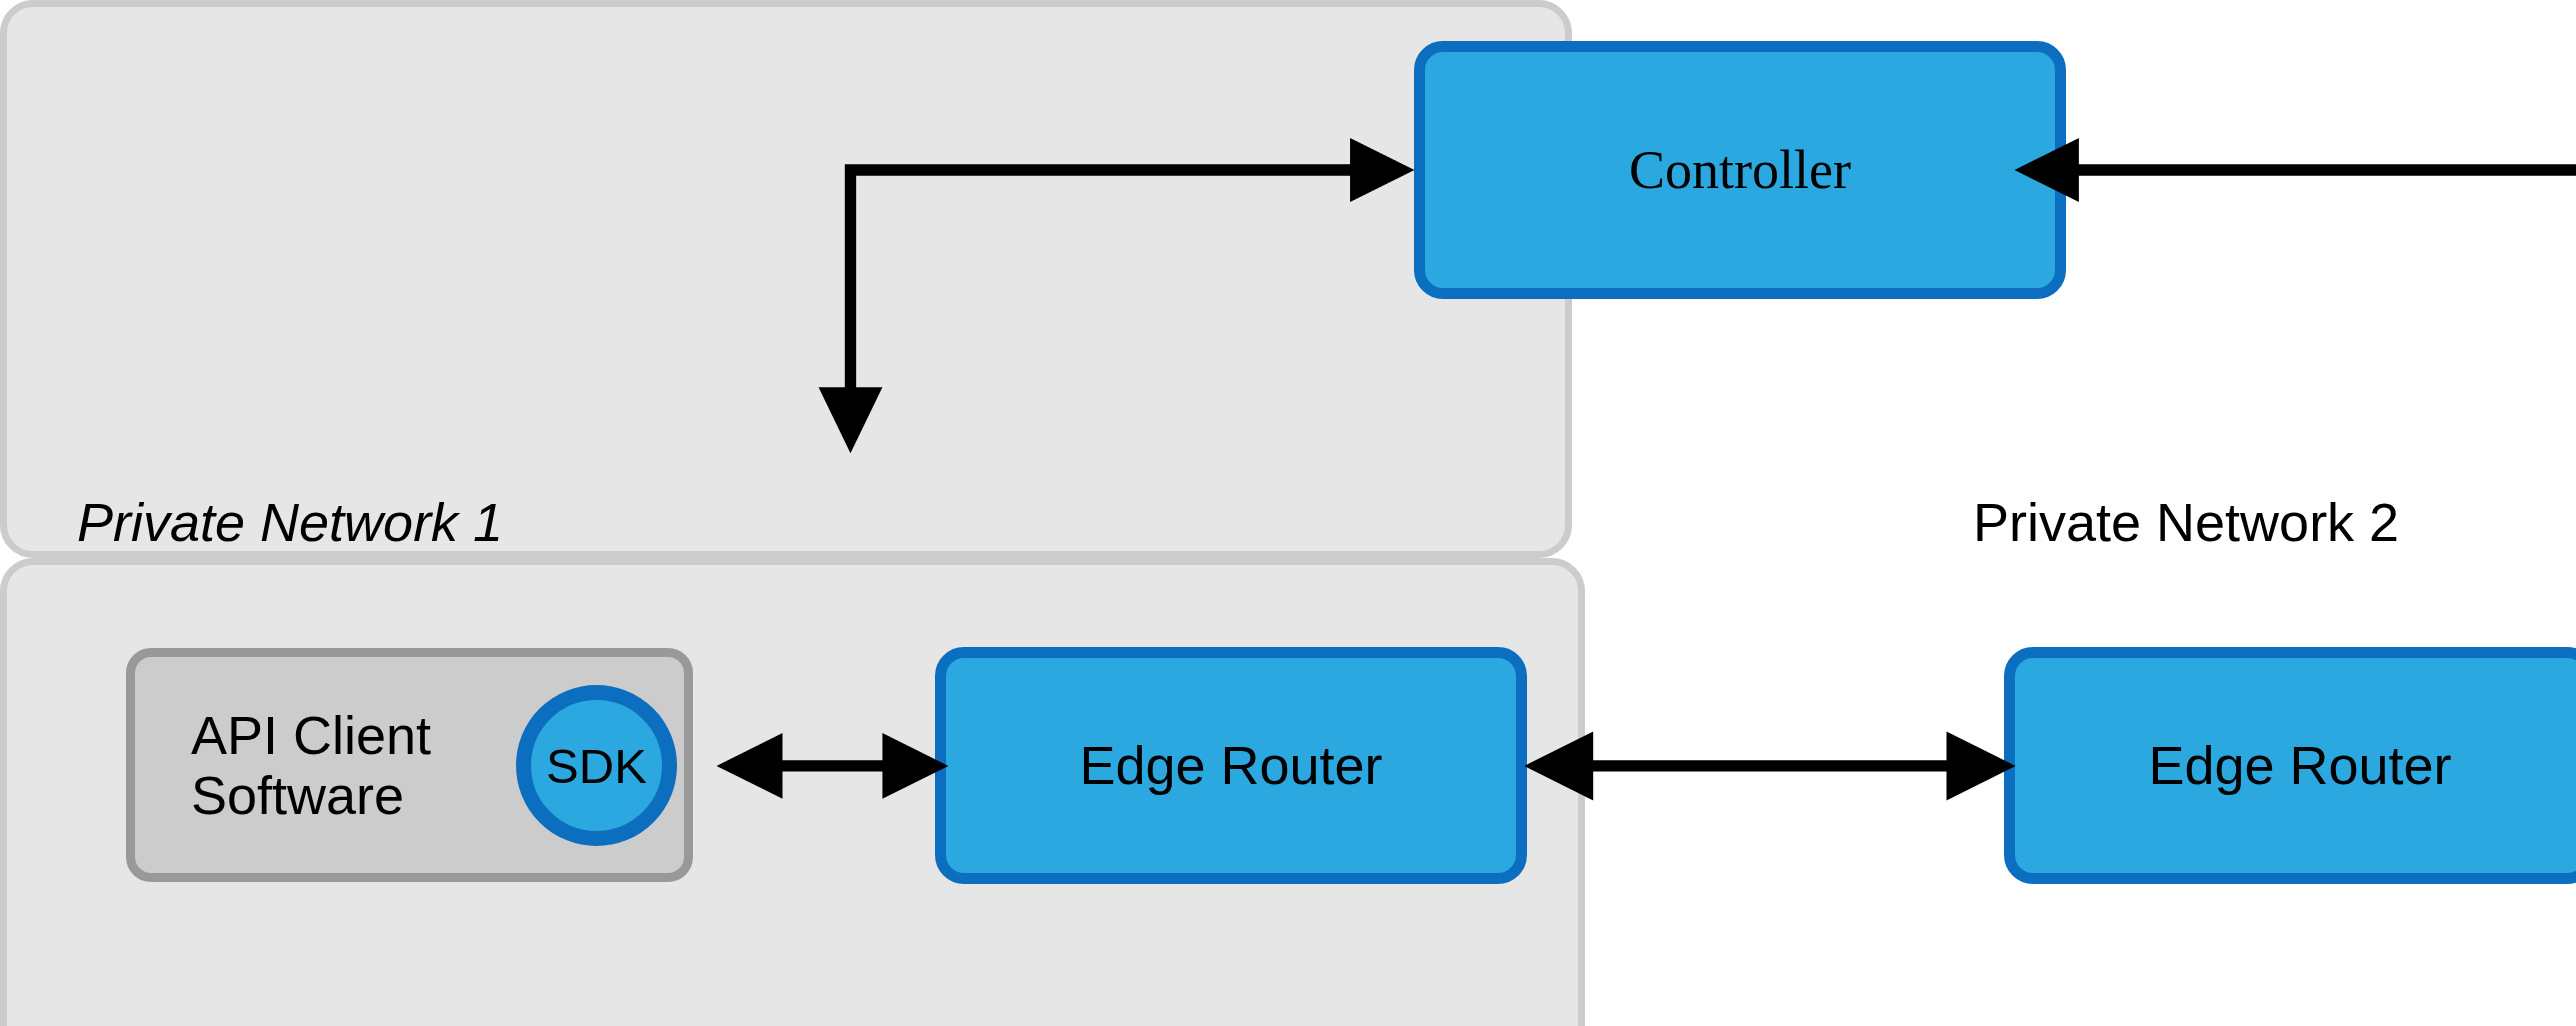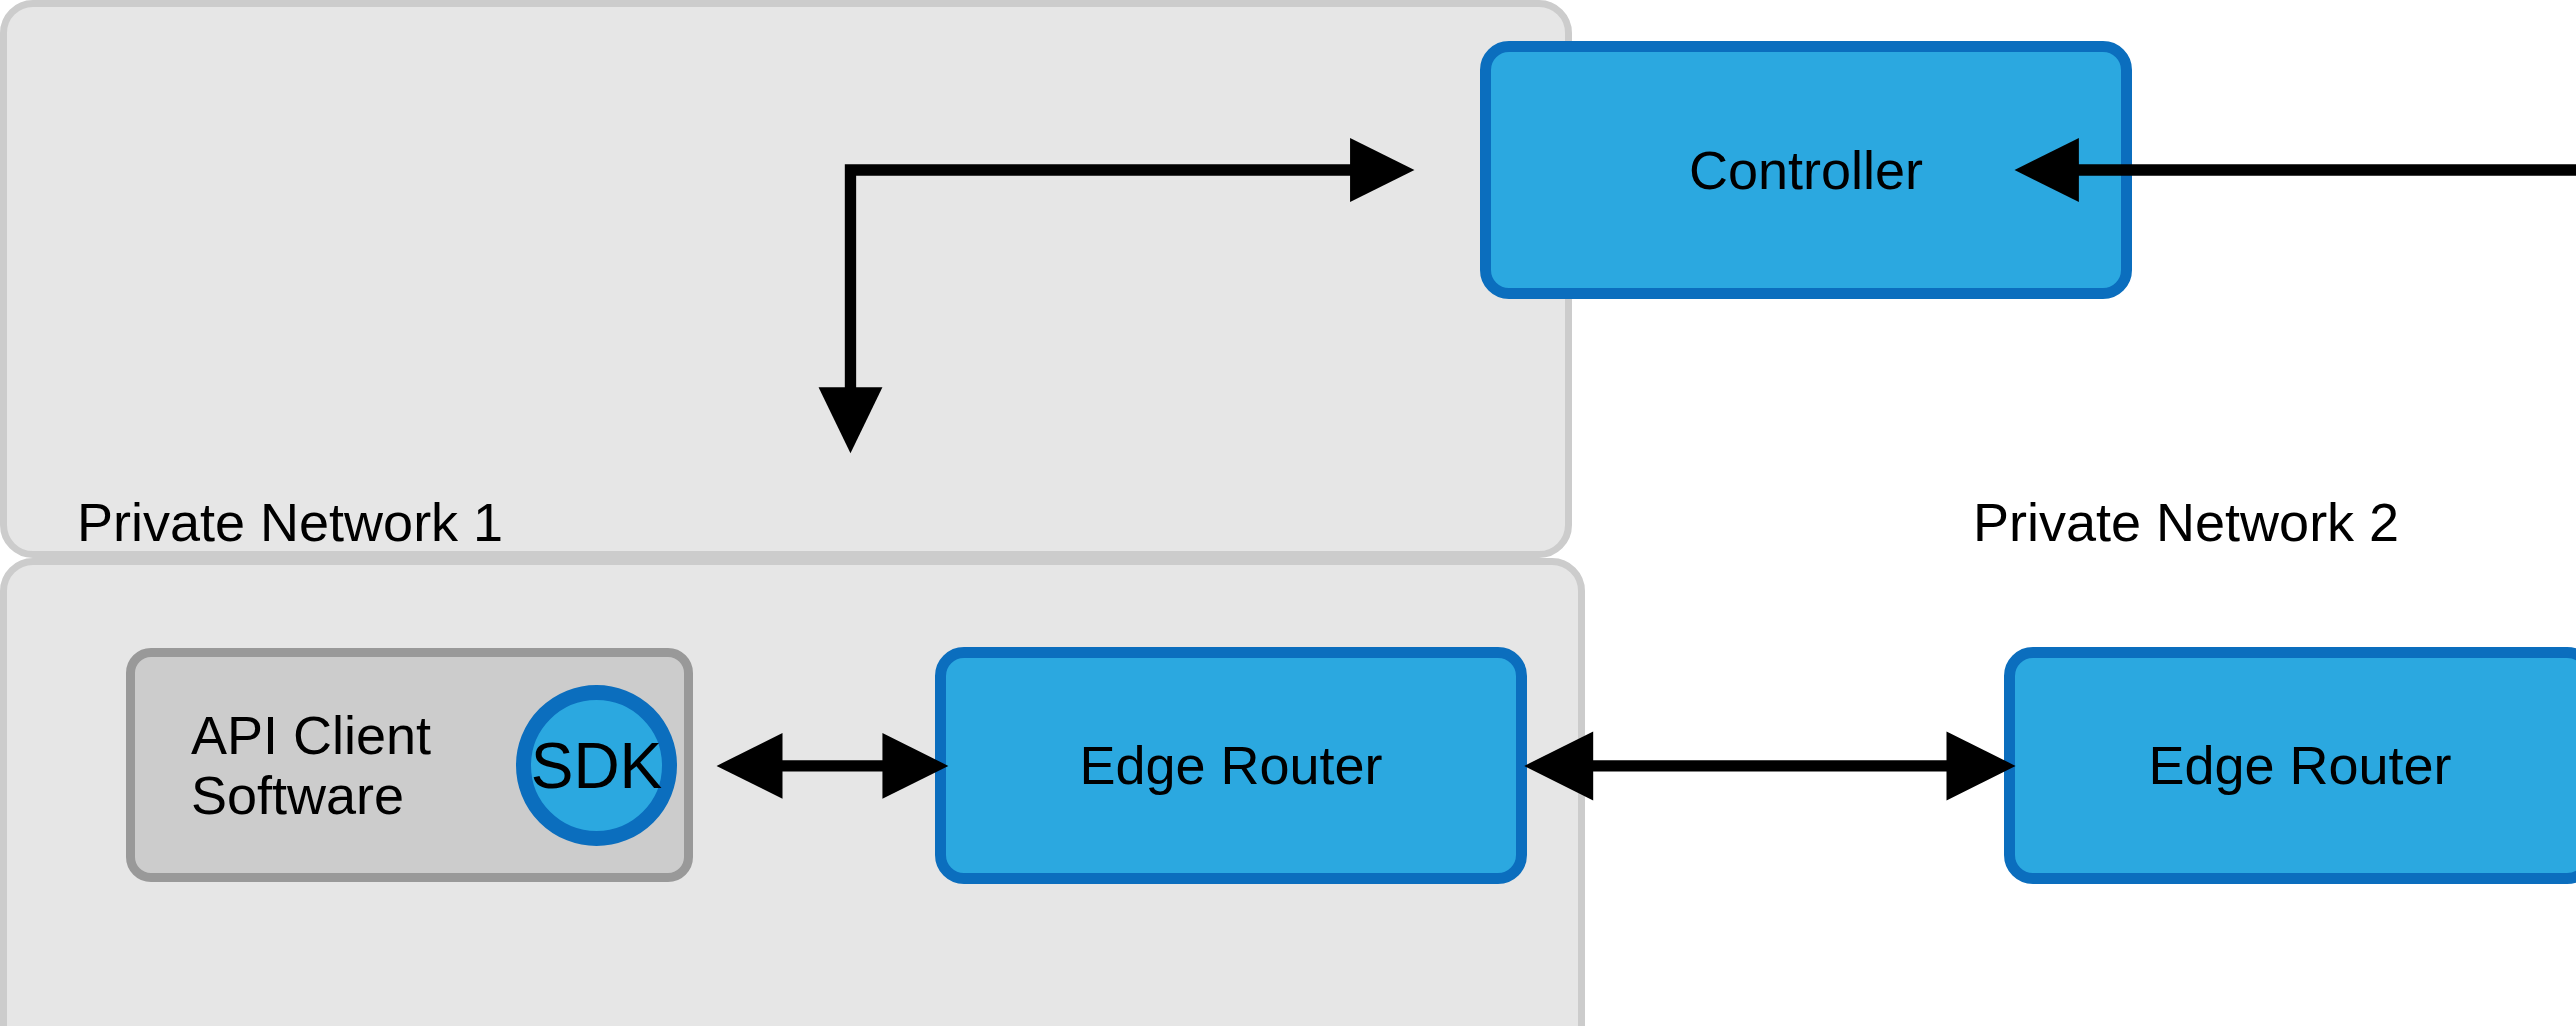--- a/index.html
+++ b/index.html
@@ -70,21 +70,21 @@
 
   .sdk-circle {
     position: absolute;
     box-sizing: border-box;
     background: #2BA8E0;
     border: 15.5px solid #0B6EBE;
     border-radius: 50%;
     display: flex;
     align-items: center;
     justify-content: center;
-    font-size: 64px;
+    font-size: 49px;
     color: #000000;
     z-index: 6;
   }
 
   
   .conn-svg {
     position: absolute;
     left: 0;
     top: 0;
     width: 3549px;
@@ -101,27 +101,27 @@
   .conn-head {
     fill: #000000;
     stroke: none;
   }
 </style>
 </head>
 <body>
 
 <div id="diagram-root">
 
-  <div class="node node-blue" style="left:1480px; top:41px; width:652px; height:258px;">
+  <div class="node node-blue" style="left:1414px; top:41px; width:652px; height:258px;font-family:Liberation Serif, serif;">
     <span>Controller</span>
   </div>
 
   <div class="zone" style="left:36px; top:446px; width:1558px; height:544px;"></div>
 
-  <div class="zone-title" style="left:77px; top:495px;">Private Network 1</div>
+  <div class="zone-title" style="left:77px; top:495px;font-style:italic;">Private Network 1</div>
 
   <div class="node node-gray" style="left:126px; top:648px; width:567px; height:234px;">
     <span class="gray-label">API Client
 Software</span>
   </div>
 
   <div class="sdk-circle" style="left:516px; top:685px; width:161px; height:161px;">
     <span>SDK</span>
   </div>
 

